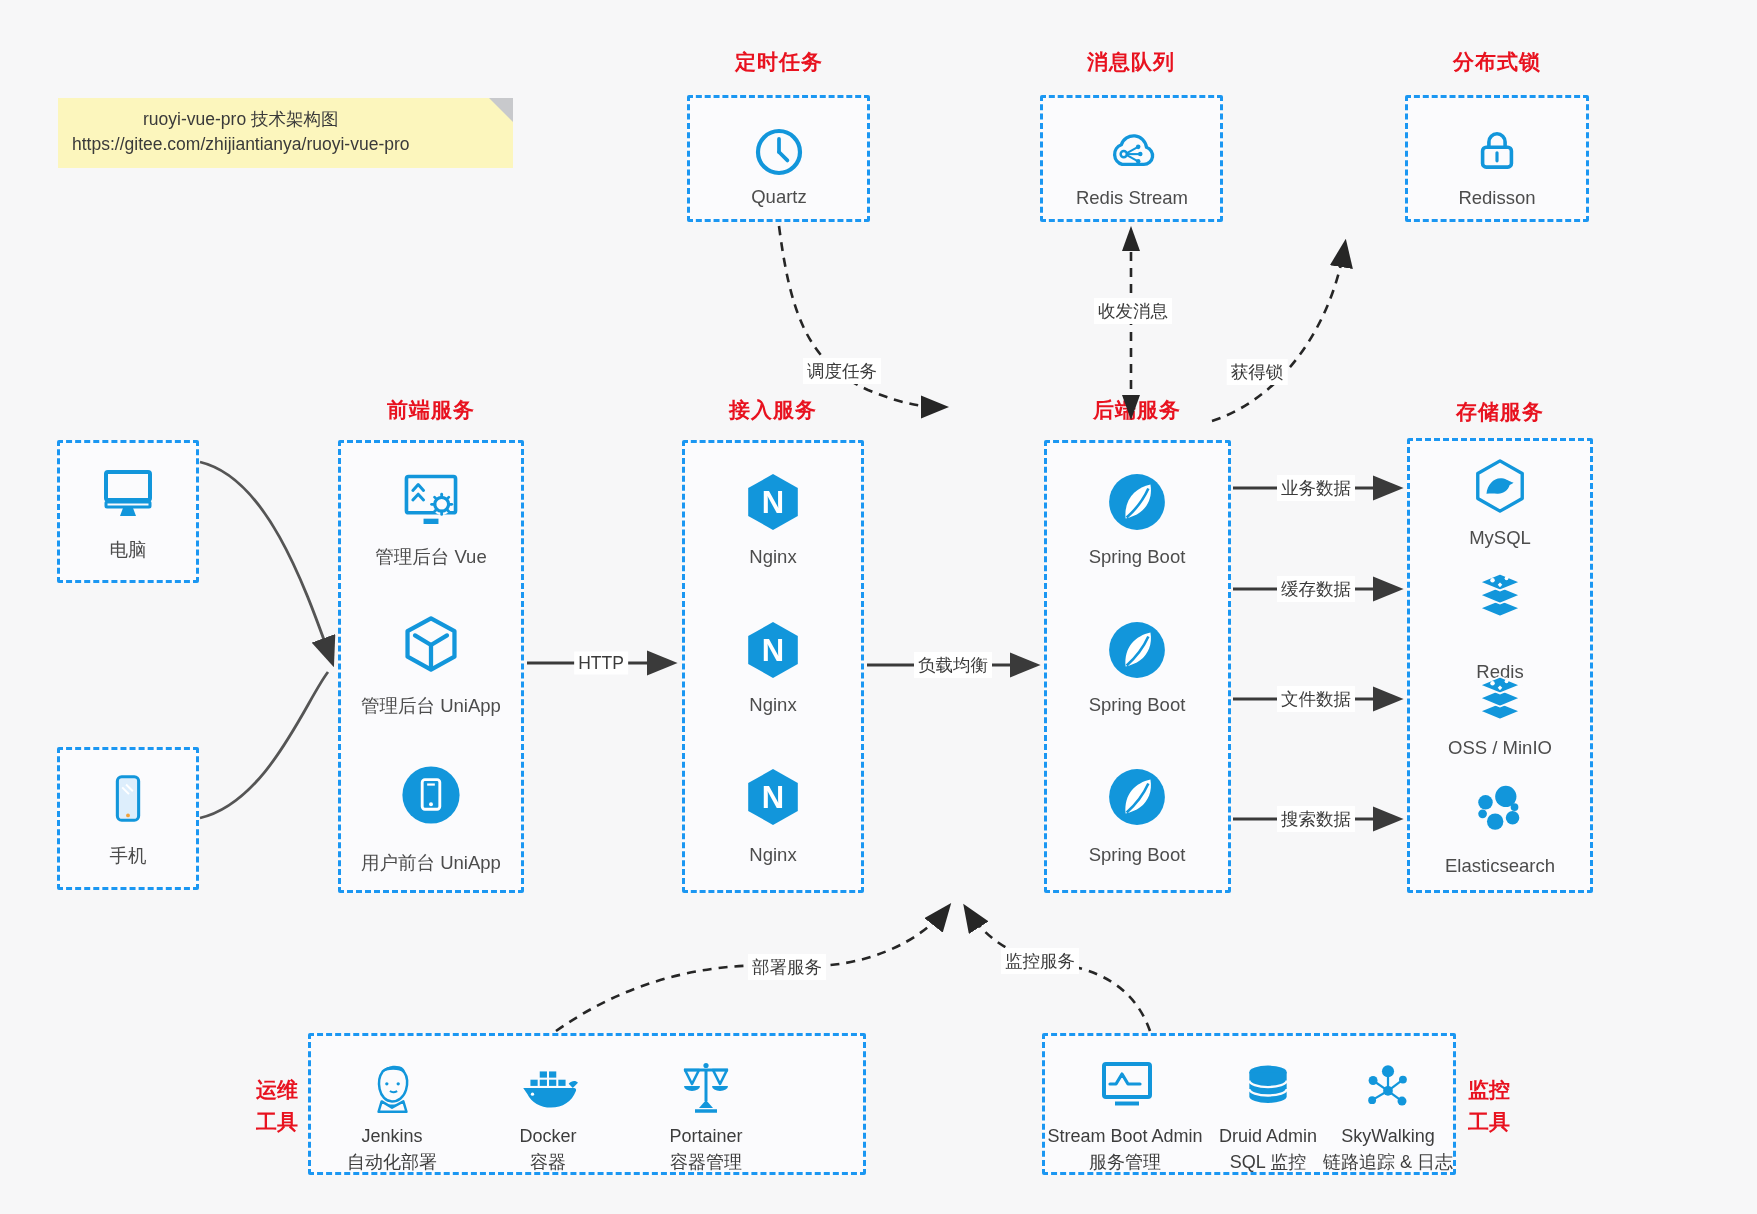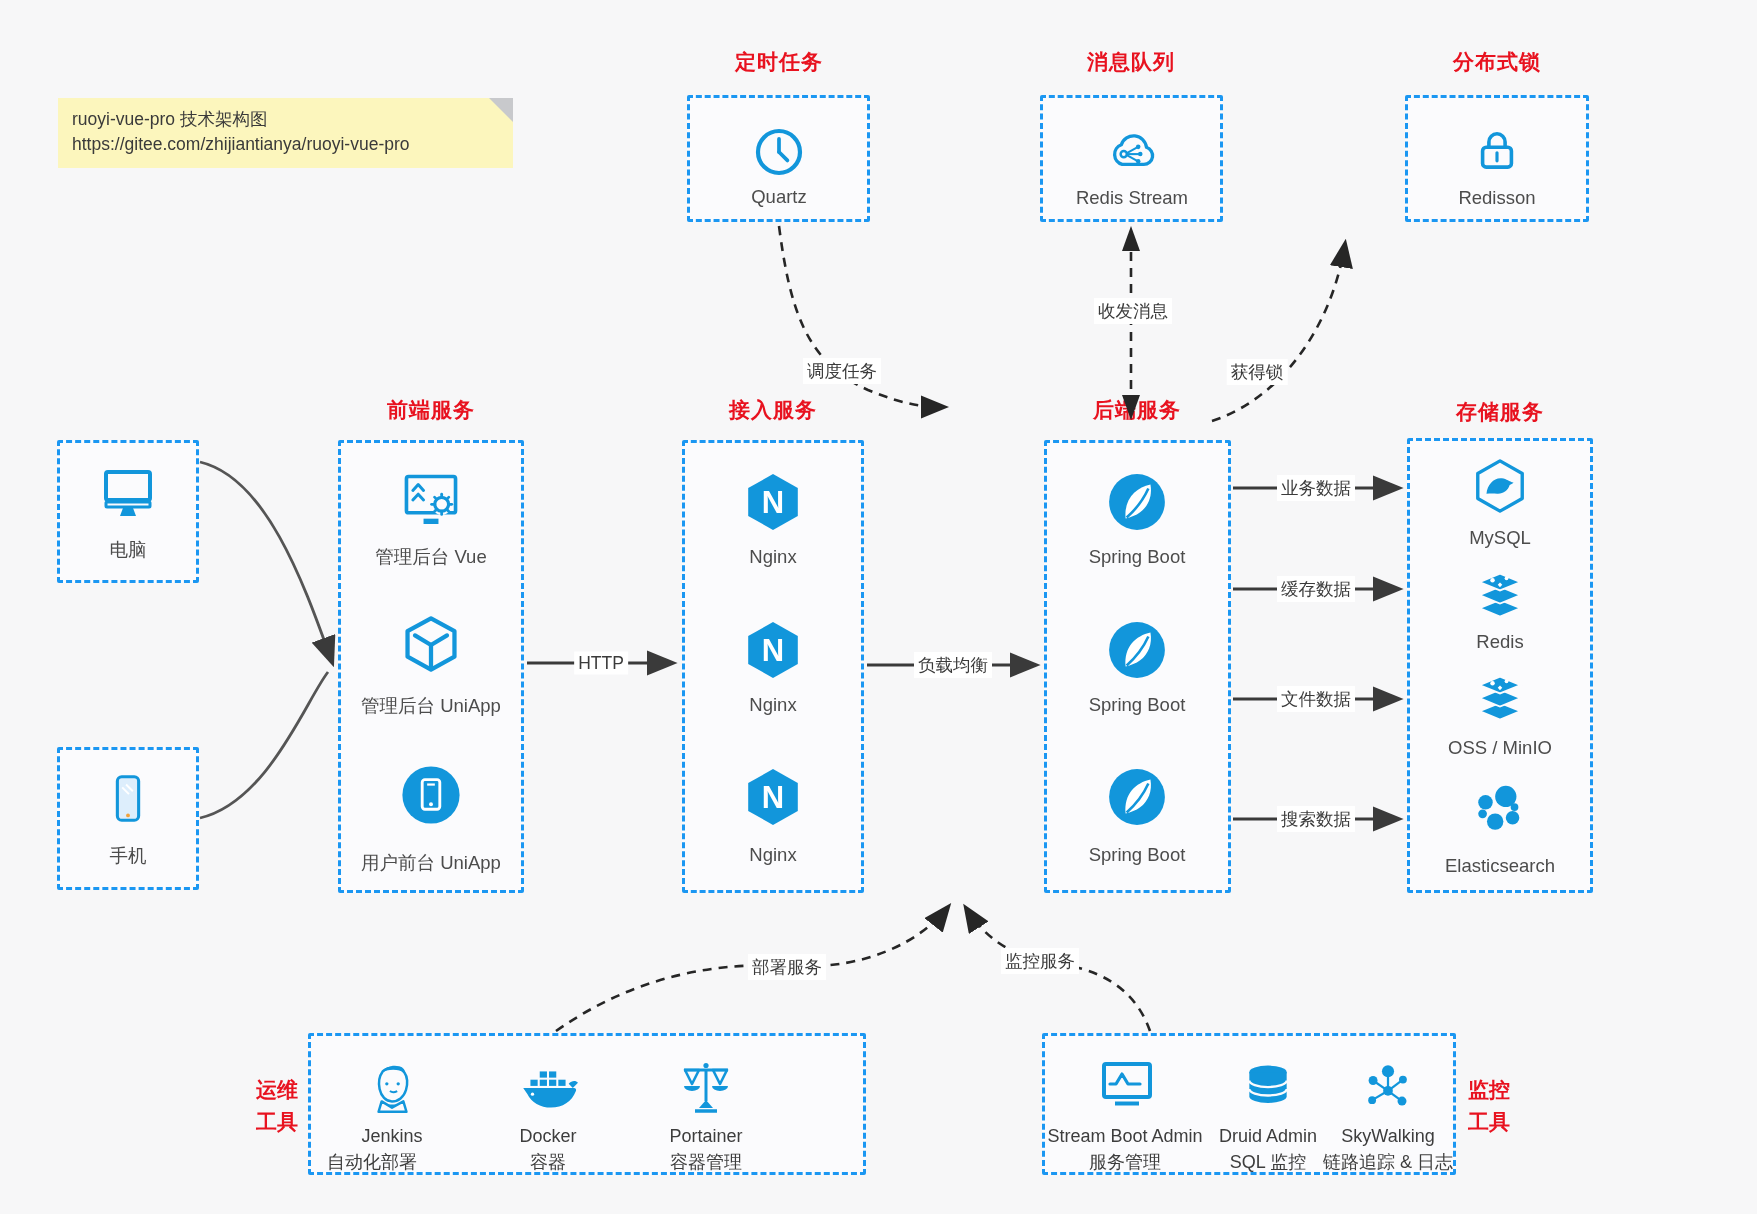--- a/index.html
+++ b/index.html
@@ -6,21 +6,21 @@
   body{font-family:"Liberation Sans","DejaVu Sans",sans-serif;background:#f7f7f8;}
   #canvas{position:relative;width:1757px;height:1214px;background:#f7f7f8;overflow:hidden;}
   .dbox{position:absolute;border:3px dashed #1b97f2;background:#fbfbfd;border-radius:2px;box-sizing:border-box;}
   .rtitle{position:absolute;transform:translate(-50%,-50%);color:#e8121f;font-weight:700;font-size:21px;white-space:nowrap;letter-spacing:1px;}
   .nlabel{position:absolute;transform:translate(-50%,-50%);font-size:18.5px;color:#4c4c4c;white-space:nowrap;}
   .elabel{position:absolute;transform:translate(-50%,-50%);font-size:17.5px;color:#3b3b3b;background:#ffffff;padding:1px 4px;white-space:nowrap;z-index:6;}
   .icon{position:absolute;transform:translate(-50%,-50%);z-index:3;}
   .sidered{position:absolute;transform:translate(-50%,-50%);color:#e8121f;font-weight:700;font-size:21px;white-space:nowrap;}
   .bname{position:absolute;transform:translate(-50%,-50%);font-size:18px;color:#3d3d3d;white-space:nowrap;}
   #connectors{position:absolute;left:0;top:0;z-index:5;pointer-events:none;}
-  #note{position:absolute;left:58px;top:98px;width:455px;height:70px;background:#fcf6bd;z-index:2;}
+  #note{position:absolute;left:58px;top:98px;width:455px;height:70px;background:#fcf6bd;z-index:2;text-align:center;}
   #note .fold{position:absolute;top:0;right:0;width:24px;height:24px;background:#c8c9cc;clip-path:polygon(0 0,100% 0,100% 100%);}
   #note .ntext{position:absolute;left:14px;top:9px;font-size:17.5px;color:#3a3a3a;line-height:25px;}
 </style>
 </head>
 <body>
 
 <svg width="0" height="0" style="position:absolute" aria-hidden="true">
   <defs>
     <symbol id="ic-clock" viewBox="0 0 60 60">
       <circle cx="30" cy="30" r="22.5" fill="none" stroke="#1296db" stroke-width="4.5"></circle>
@@ -267,21 +267,21 @@
     </svg>
   <div class="nlabel" style="left:1137px;top:855px">Spring Boot</div>
 
   <svg class="icon" style="left:1500px;top:486px;width:58px;height:58px">
       <use href="#ic-mysql"></use>
     </svg>
   <div class="nlabel" style="left:1500px;top:538px">MySQL</div>
   <svg class="icon" style="left:1500px;top:597px;width:56px;height:56px">
       <use href="#ic-stack"></use>
     </svg>
-  <div class="nlabel" style="left:1500px;top:642px">Redis</div>
+  <div class="nlabel" style="left:1500px;top:672px">Redis</div>
   <svg class="icon" style="left:1500px;top:700px;width:56px;height:56px">
       <use href="#ic-stack"></use>
     </svg>
   <div class="nlabel" style="left:1500px;top:748px">OSS / MinIO</div>
   <svg class="icon" style="left:1500px;top:810px;width:58px;height:58px">
       <use href="#ic-elastic"></use>
     </svg>
   <div class="nlabel" style="left:1500px;top:866px">Elasticsearch</div>
 
   <div class="dbox" style="left:308px;top:1033px;width:558px;height:142px"></div>
@@ -289,21 +289,21 @@
 
   <div class="sidered" style="left:277px;top:1090px">运维</div>
   <div class="sidered" style="left:277px;top:1122px">工具</div>
   <div class="sidered" style="left:1489px;top:1090px">监控</div>
   <div class="sidered" style="left:1489px;top:1122px">工具</div>
 
   <svg class="icon" style="left:392px;top:1089px;width:62px;height:62px">
       <use href="#ic-jenkins"></use>
     </svg>
   <div class="bname" style="left:392px;top:1136px">Jenkins</div>
-  <div class="bname" style="left:372px;top:1162px">自动化部署</div>
+  <div class="bname" style="left:392px;top:1162px">自动化部署</div>
   <svg class="icon" style="left:548px;top:1089px;width:62px;height:62px">
       <use href="#ic-docker"></use>
     </svg>
   <div class="bname" style="left:548px;top:1136px">Docker</div>
   <div class="bname" style="left:548px;top:1162px">容器</div>
   <svg class="icon" style="left:706px;top:1089px;width:60px;height:60px">
       <use href="#ic-portainer"></use>
     </svg>
   <div class="bname" style="left:706px;top:1136px">Portainer</div>
   <div class="bname" style="left:706px;top:1162px">容器管理</div>

